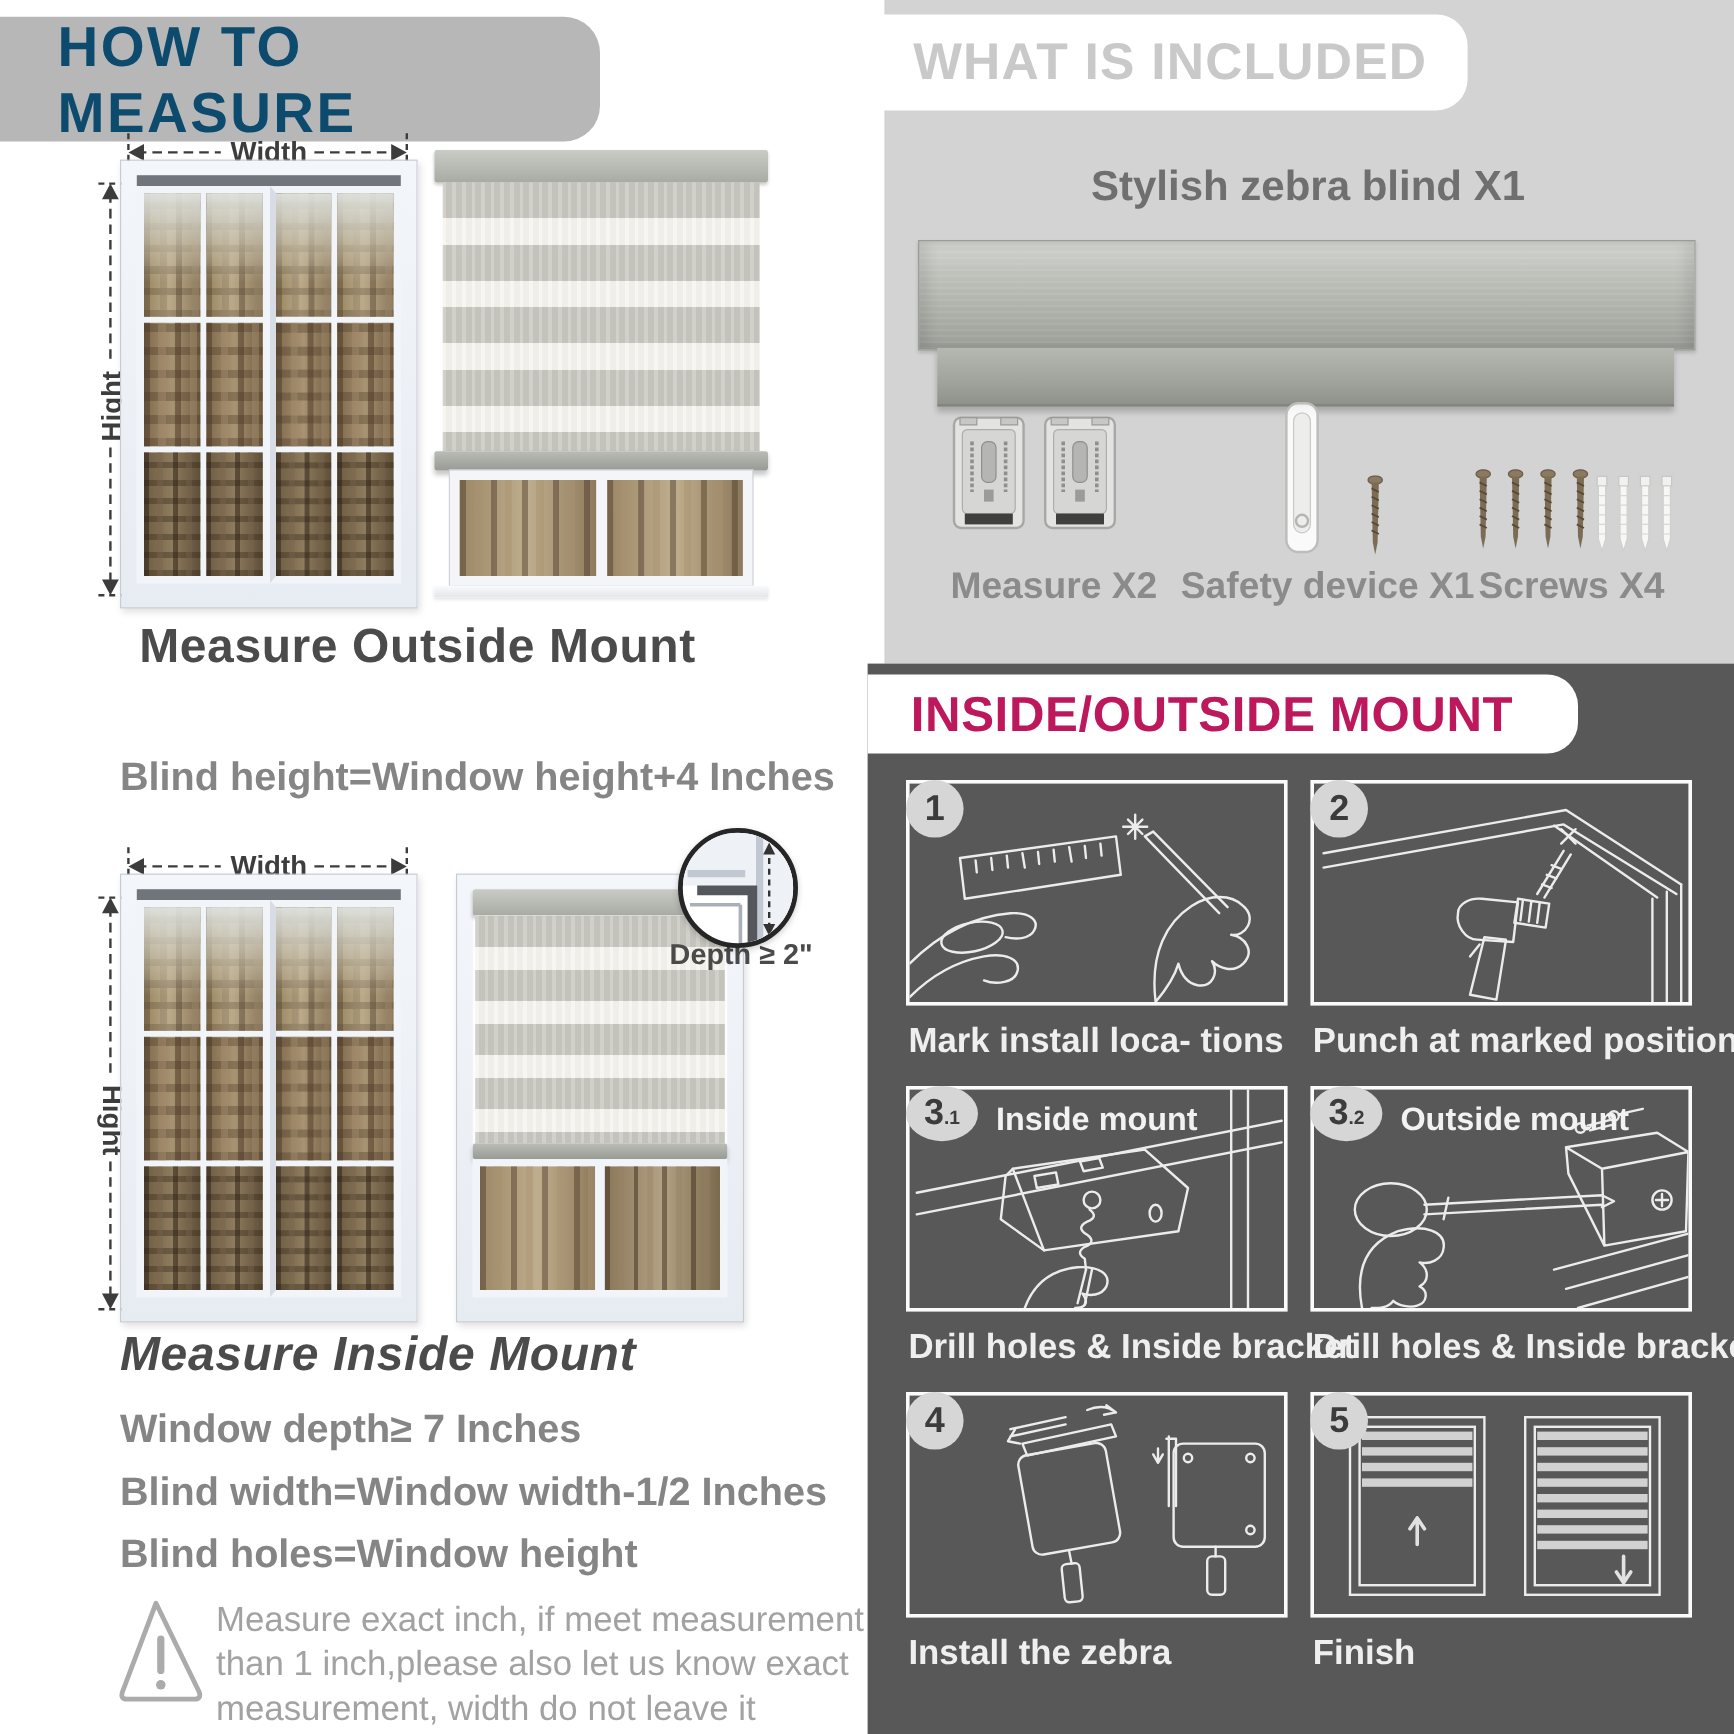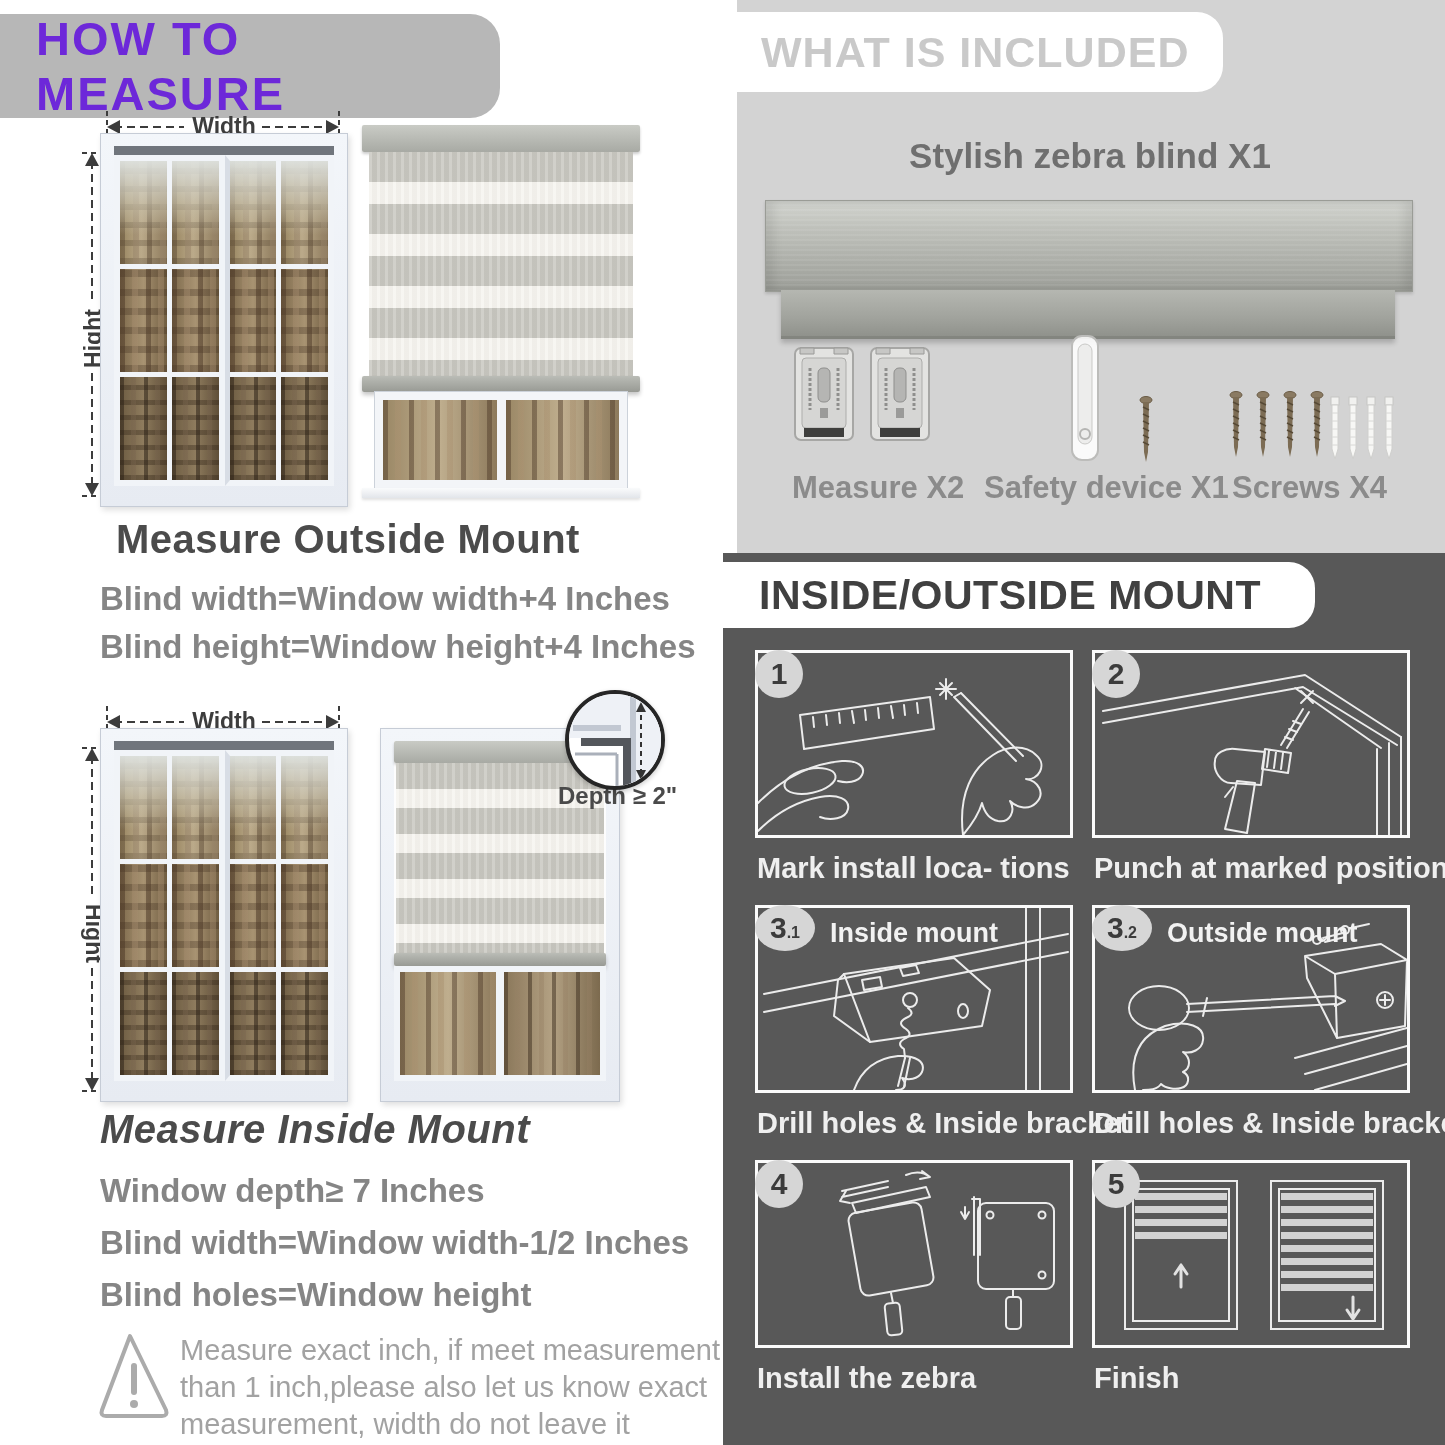--- a/index.html
+++ b/index.html
@@ -3,21 +3,21 @@
 <meta charset="utf-8">
 <style>
   html,body{margin:0;padding:0;background:#fff;}
   .stage{position:relative;width:1445px;height:1445px;background:#ffffff;
          font-family:"Liberation Sans", sans-serif;overflow:hidden;}
   .abs{position:absolute;}
 
   
   .h1box{left:0;top:14px;width:500px;height:104px;background:#b7b7b7;
          border-radius:0 30px 30px 0;display:flex;align-items:center;}
-  .h1box span{color:#6d28d9;font-weight:bold;font-size:47px;letter-spacing:2px;padding-left:36px;}
+  .h1box span{color:#0c4a6e;font-weight:bold;font-size:47px;letter-spacing:2px;padding-left:48px;}
   .m-title{font-size:40px;font-weight:bold;color:#4b4b4b;letter-spacing:.5px;}
   .m-sub{font-size:33px;font-weight:bold;color:#858585;}
   .warn-text div{font-size:29px;color:#a2a2a2;line-height:37px;}
 
   
   .winframe{position:absolute;background:linear-gradient(180deg,#f3f6fa,#e7ebf2);
             border:1px solid #c6ccd6;box-shadow:2px 3px 6px rgba(0,0,0,.13);}
   .wininner{position:absolute;left:13px;right:13px;top:12px;bottom:20px;background:#fdfdfd;}
   .topgap{position:absolute;left:0;right:0;top:0;height:9px;background:#70757c;}
   .sashrow{position:absolute;left:0;right:0;top:9px;bottom:0;display:flex;}
@@ -80,21 +80,21 @@
       border:1px solid #9a9c96;
       box-shadow:inset -8px 0 10px rgba(0,0,0,.08),inset 8px 0 10px rgba(0,0,0,.08),0 2px 3px rgba(0,0,0,.15);}
   .valance{background:linear-gradient(180deg,#b5b7b1,#a1a39d 60%,#90928c);
       border-bottom:3px solid #83857f;box-shadow:0 4px 5px rgba(0,0,0,.2);}
   .item-label{font-size:31px;font-weight:bold;color:#8b8b8b;white-space:nowrap;}
 
   
   .darkbox{left:723px;top:553px;width:722px;height:892px;background:#585858;}
   .h3box{left:723px;top:562px;width:592px;height:66px;background:#ffffff;
          border-radius:0 26px 26px 0;display:flex;align-items:center;z-index:2;}
-  .h3box span{color:#404040;font-weight:bold;font-size:41px;letter-spacing:.5px;padding-left:36px;}
+  .h3box span{color:#be185d;font-weight:bold;font-size:41px;letter-spacing:.5px;padding-left:36px;}
   .panel{position:absolute;width:318px;height:188px;border:3px solid #fbfbfb;box-sizing:border-box;}
   .panel svg{position:absolute;left:0;top:0;width:100%;height:100%;}
   .badge{position:absolute;left:-3px;top:-3px;width:48px;height:48px;border-radius:50%;
          background:#d6d6d6;color:#3c3c3c;font-weight:bold;font-size:30px;
          display:flex;align-items:center;justify-content:center;z-index:3;}
   .badge.wide{width:60px;height:46px;border-radius:50%;}
   .badge .sub{font-size:16px;margin-top:10px;}
   .step-title{position:absolute;left:72px;top:10px;font-size:27px;font-weight:bold;color:#f2f2f2;z-index:3;white-space:nowrap;}
   .caption{position:absolute;font-size:29px;font-weight:bold;color:#efefef;white-space:nowrap;}
 </style>
@@ -160,21 +160,20 @@
       <div class="abs winbottom" style="left:13px;top:267px;width:252px;height:96px;box-sizing:border-box;">
         <div class="bp"></div>
           <div class="mull"></div>
           <div class="bp"></div>
       </div>
       <div class="abs sill" style="left:0;top:363px;width:278px;height:10px;"></div>
     </div>
   </div>
 
   <div class="abs m-title" style="left:116px;top:517px;">Measure Outside Mount</div>
-  <div class="abs m-sub" style="left:100px;top:580px;">Blind width=Window width+4 Inches</div>
   <div class="abs m-sub" style="left:100px;top:628px;">Blind height=Window height+4 Inches</div>
 
   <div class="abs" style="left:80px;top:700px;width:585px;height:412px;">
     <svg class="abs" style="left:0;top:0;" width="585" height="412" viewBox="0 0 585 412">
       <g stroke="#3c3c3c" stroke-width="2" fill="none">
         <line x1="34" y1="22" x2="104" y2="22" stroke-dasharray="8 5"></line>
         <line x1="182" y1="22" x2="252" y2="22" stroke-dasharray="8 5"></line>
         <line x1="27" y1="6" x2="27" y2="52" stroke-dasharray="5 4"></line>
         <line x1="259" y1="6" x2="259" y2="52" stroke-dasharray="5 4"></line>
         <line x1="12" y1="56" x2="12" y2="198" stroke-dasharray="8 5"></line>

